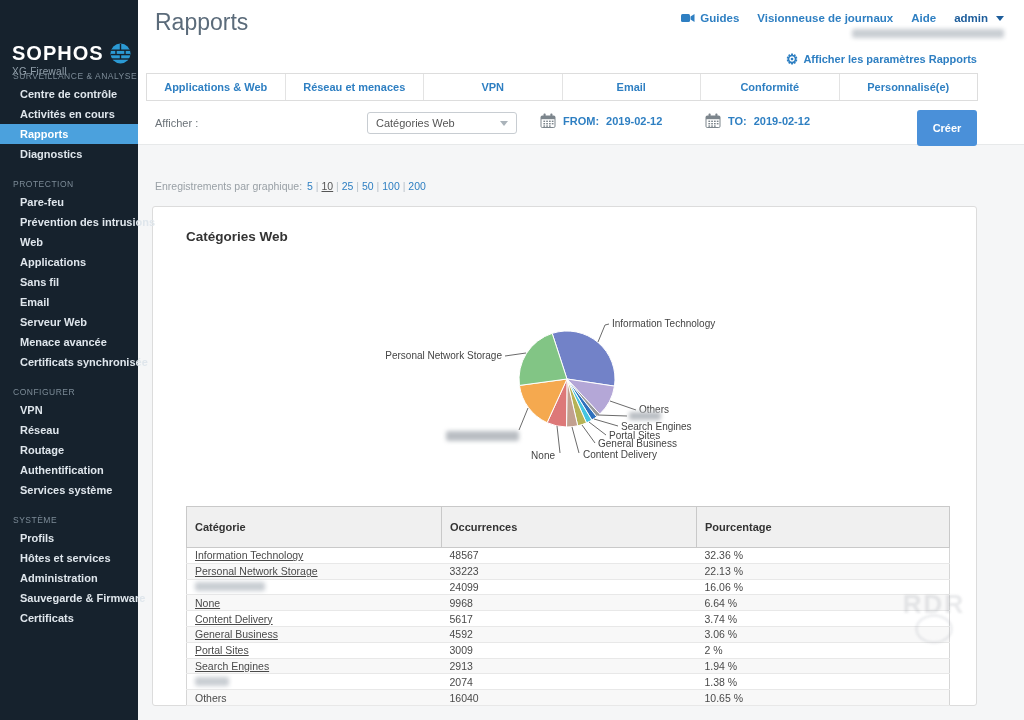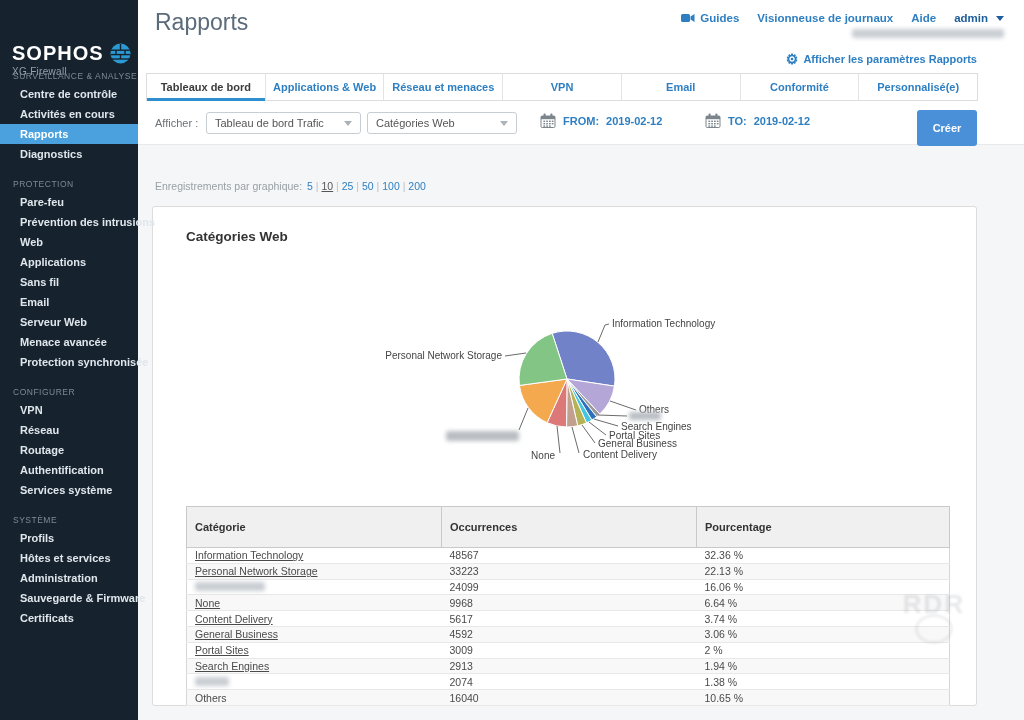--- a/index.html
+++ b/index.html
@@ -107,21 +107,21 @@
         <div class="nav-section">
           <div class="sec-title">PROTECTION</div>
           <div class="nav-item">Pare-feu</div>
           <div class="nav-item">Prévention des intrusions</div>
           <div class="nav-item">Web</div>
           <div class="nav-item">Applications</div>
           <div class="nav-item">Sans fil</div>
           <div class="nav-item">Email</div>
           <div class="nav-item">Serveur Web</div>
           <div class="nav-item">Menace avancée</div>
-          <div class="nav-item">Protection synchronisée</div>
+          <div class="nav-item">Certificats synchronisée</div>
         </div>
         <div class="nav-section">
           <div class="sec-title">CONFIGURER</div>
           <div class="nav-item">VPN</div>
           <div class="nav-item">Réseau</div>
           <div class="nav-item">Routage</div>
           <div class="nav-item">Authentification</div>
           <div class="nav-item">Services système</div>
         </div>
         <div class="nav-section">
@@ -155,34 +155,29 @@
       </span>
     </div>
     <span class="redact org-redact"></span>
 
     <div class="settings-link">
       <span class="gear">⚙</span>
       <span>Afficher les paramètres Rapports</span>
     </div>
 
     <div class="tabs-box" id="tabs-box">
-        <div class="tab active">Tableaux de bord</div>
         <div class="tab">Applications &amp; Web</div>
         <div class="tab">Réseau et menaces</div>
         <div class="tab">VPN</div>
         <div class="tab">Email</div>
         <div class="tab">Conformité</div>
         <div class="tab">Personnalisé(e)</div>
       </div>
 
     <div class="show-label">Afficher :</div>
-    <div class="select select-1">
-      <span>Tableau de bord Trafic</span>
-      <span class="sel-caret"></span>
-    </div>
     <div class="select select-2">
       <span>Catégories Web</span>
       <span class="sel-caret"></span>
     </div>
 
     <div class="date-group from-group">
       <svg width="16" height="15" viewBox="0 0 16 15">
         <rect x="1" y="3" width="14" height="11.5" rx="1.2" fill="#fff" stroke="#7c858c"></rect>
         <rect x="1" y="3" width="14" height="3.2" fill="#7c858c"></rect>
         <rect x="3.6" y="0.6" width="2" height="3.4" rx=".6" fill="#7c858c"></rect>

